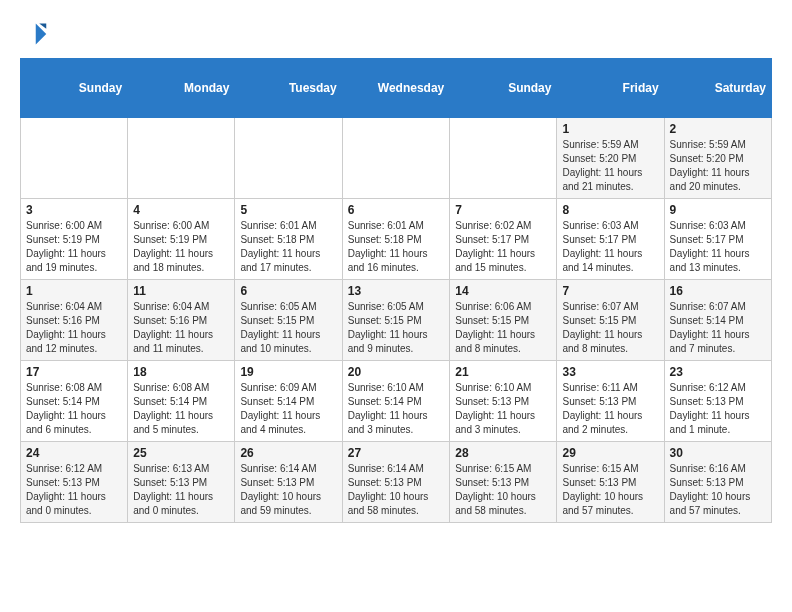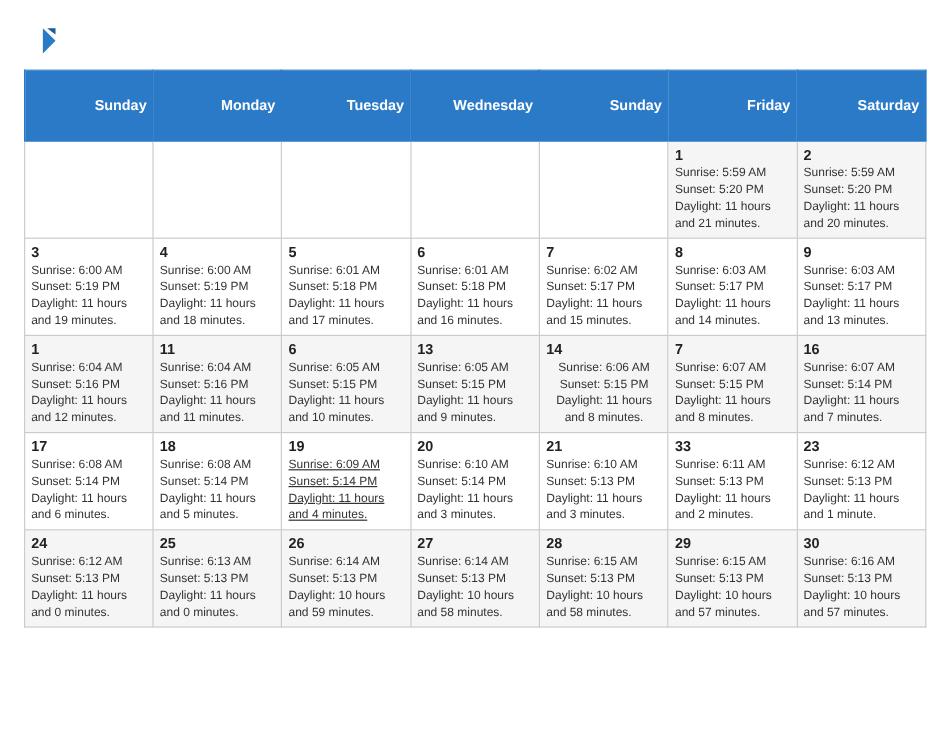--- a/index.html
+++ b/index.html
@@ -207,21 +207,21 @@
 Daylight: 11 hours and 10 minutes.</div>
         </td>
         <td>
           <span class="day-num">13</span>
           <div class="day-info" style="white-space: pre-line;">Sunrise: 6:05 AM
 Sunset: 5:15 PM
 Daylight: 11 hours and 9 minutes.</div>
         </td>
         <td>
           <span class="day-num">14</span>
-          <div class="day-info" style="white-space: pre-line; text-align: center;">Sunrise: 6:06 AM
+          <div class="day-info" style="white-space: pre-line;">Sunrise: 6:06 AM
 Sunset: 5:15 PM
 Daylight: 11 hours and 8 minutes.</div>
         </td>
         <td>
           <span class="day-num">7</span>
           <div class="day-info" style="white-space: pre-line;">Sunrise: 6:07 AM
 Sunset: 5:15 PM
 Daylight: 11 hours and 8 minutes.</div>
         </td>
         <td>
@@ -239,21 +239,21 @@
 Daylight: 11 hours and 6 minutes.</div>
         </td>
         <td>
           <span class="day-num">18</span>
           <div class="day-info" style="white-space: pre-line;">Sunrise: 6:08 AM
 Sunset: 5:14 PM
 Daylight: 11 hours and 5 minutes.</div>
         </td>
         <td>
           <span class="day-num">19</span>
-          <div class="day-info" style="white-space: pre-line; text-decoration: underline;">Sunrise: 6:09 AM
+          <div class="day-info" style="white-space: pre-line;">Sunrise: 6:09 AM
 Sunset: 5:14 PM
 Daylight: 11 hours and 4 minutes.</div>
         </td>
         <td>
           <span class="day-num">20</span>
           <div class="day-info" style="white-space: pre-line;">Sunrise: 6:10 AM
 Sunset: 5:14 PM
 Daylight: 11 hours and 3 minutes.</div>
         </td>
         <td>

